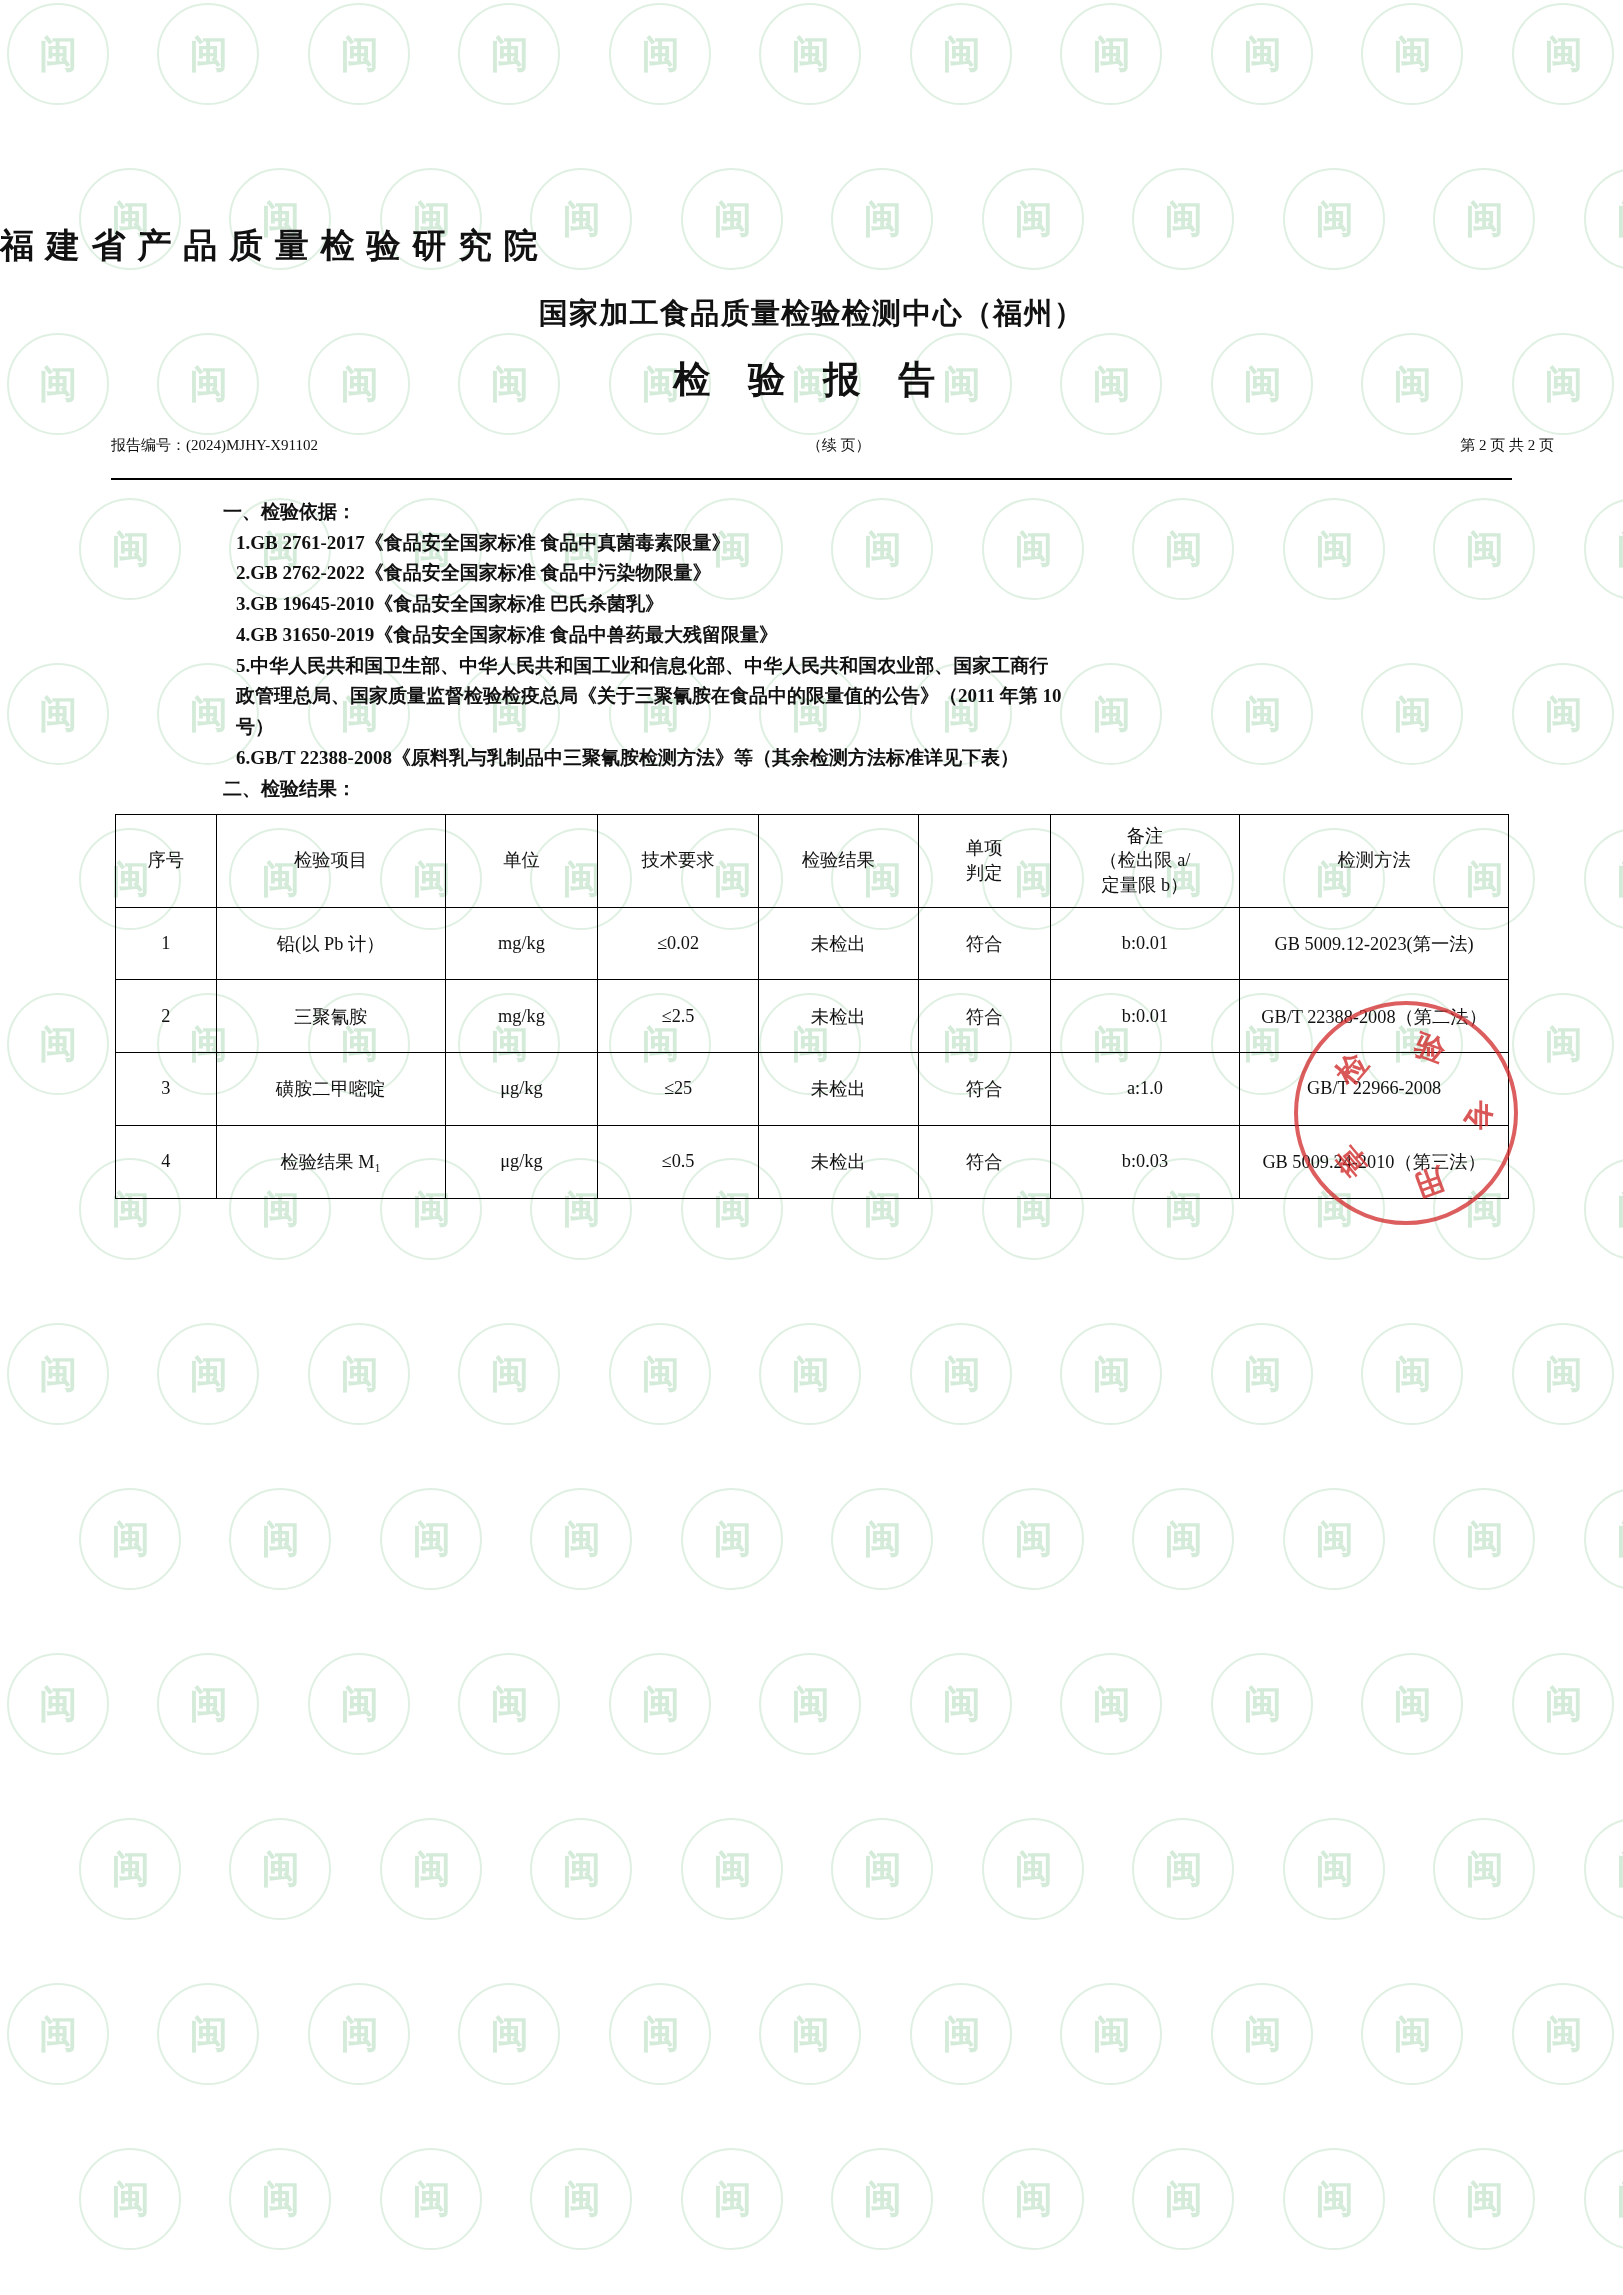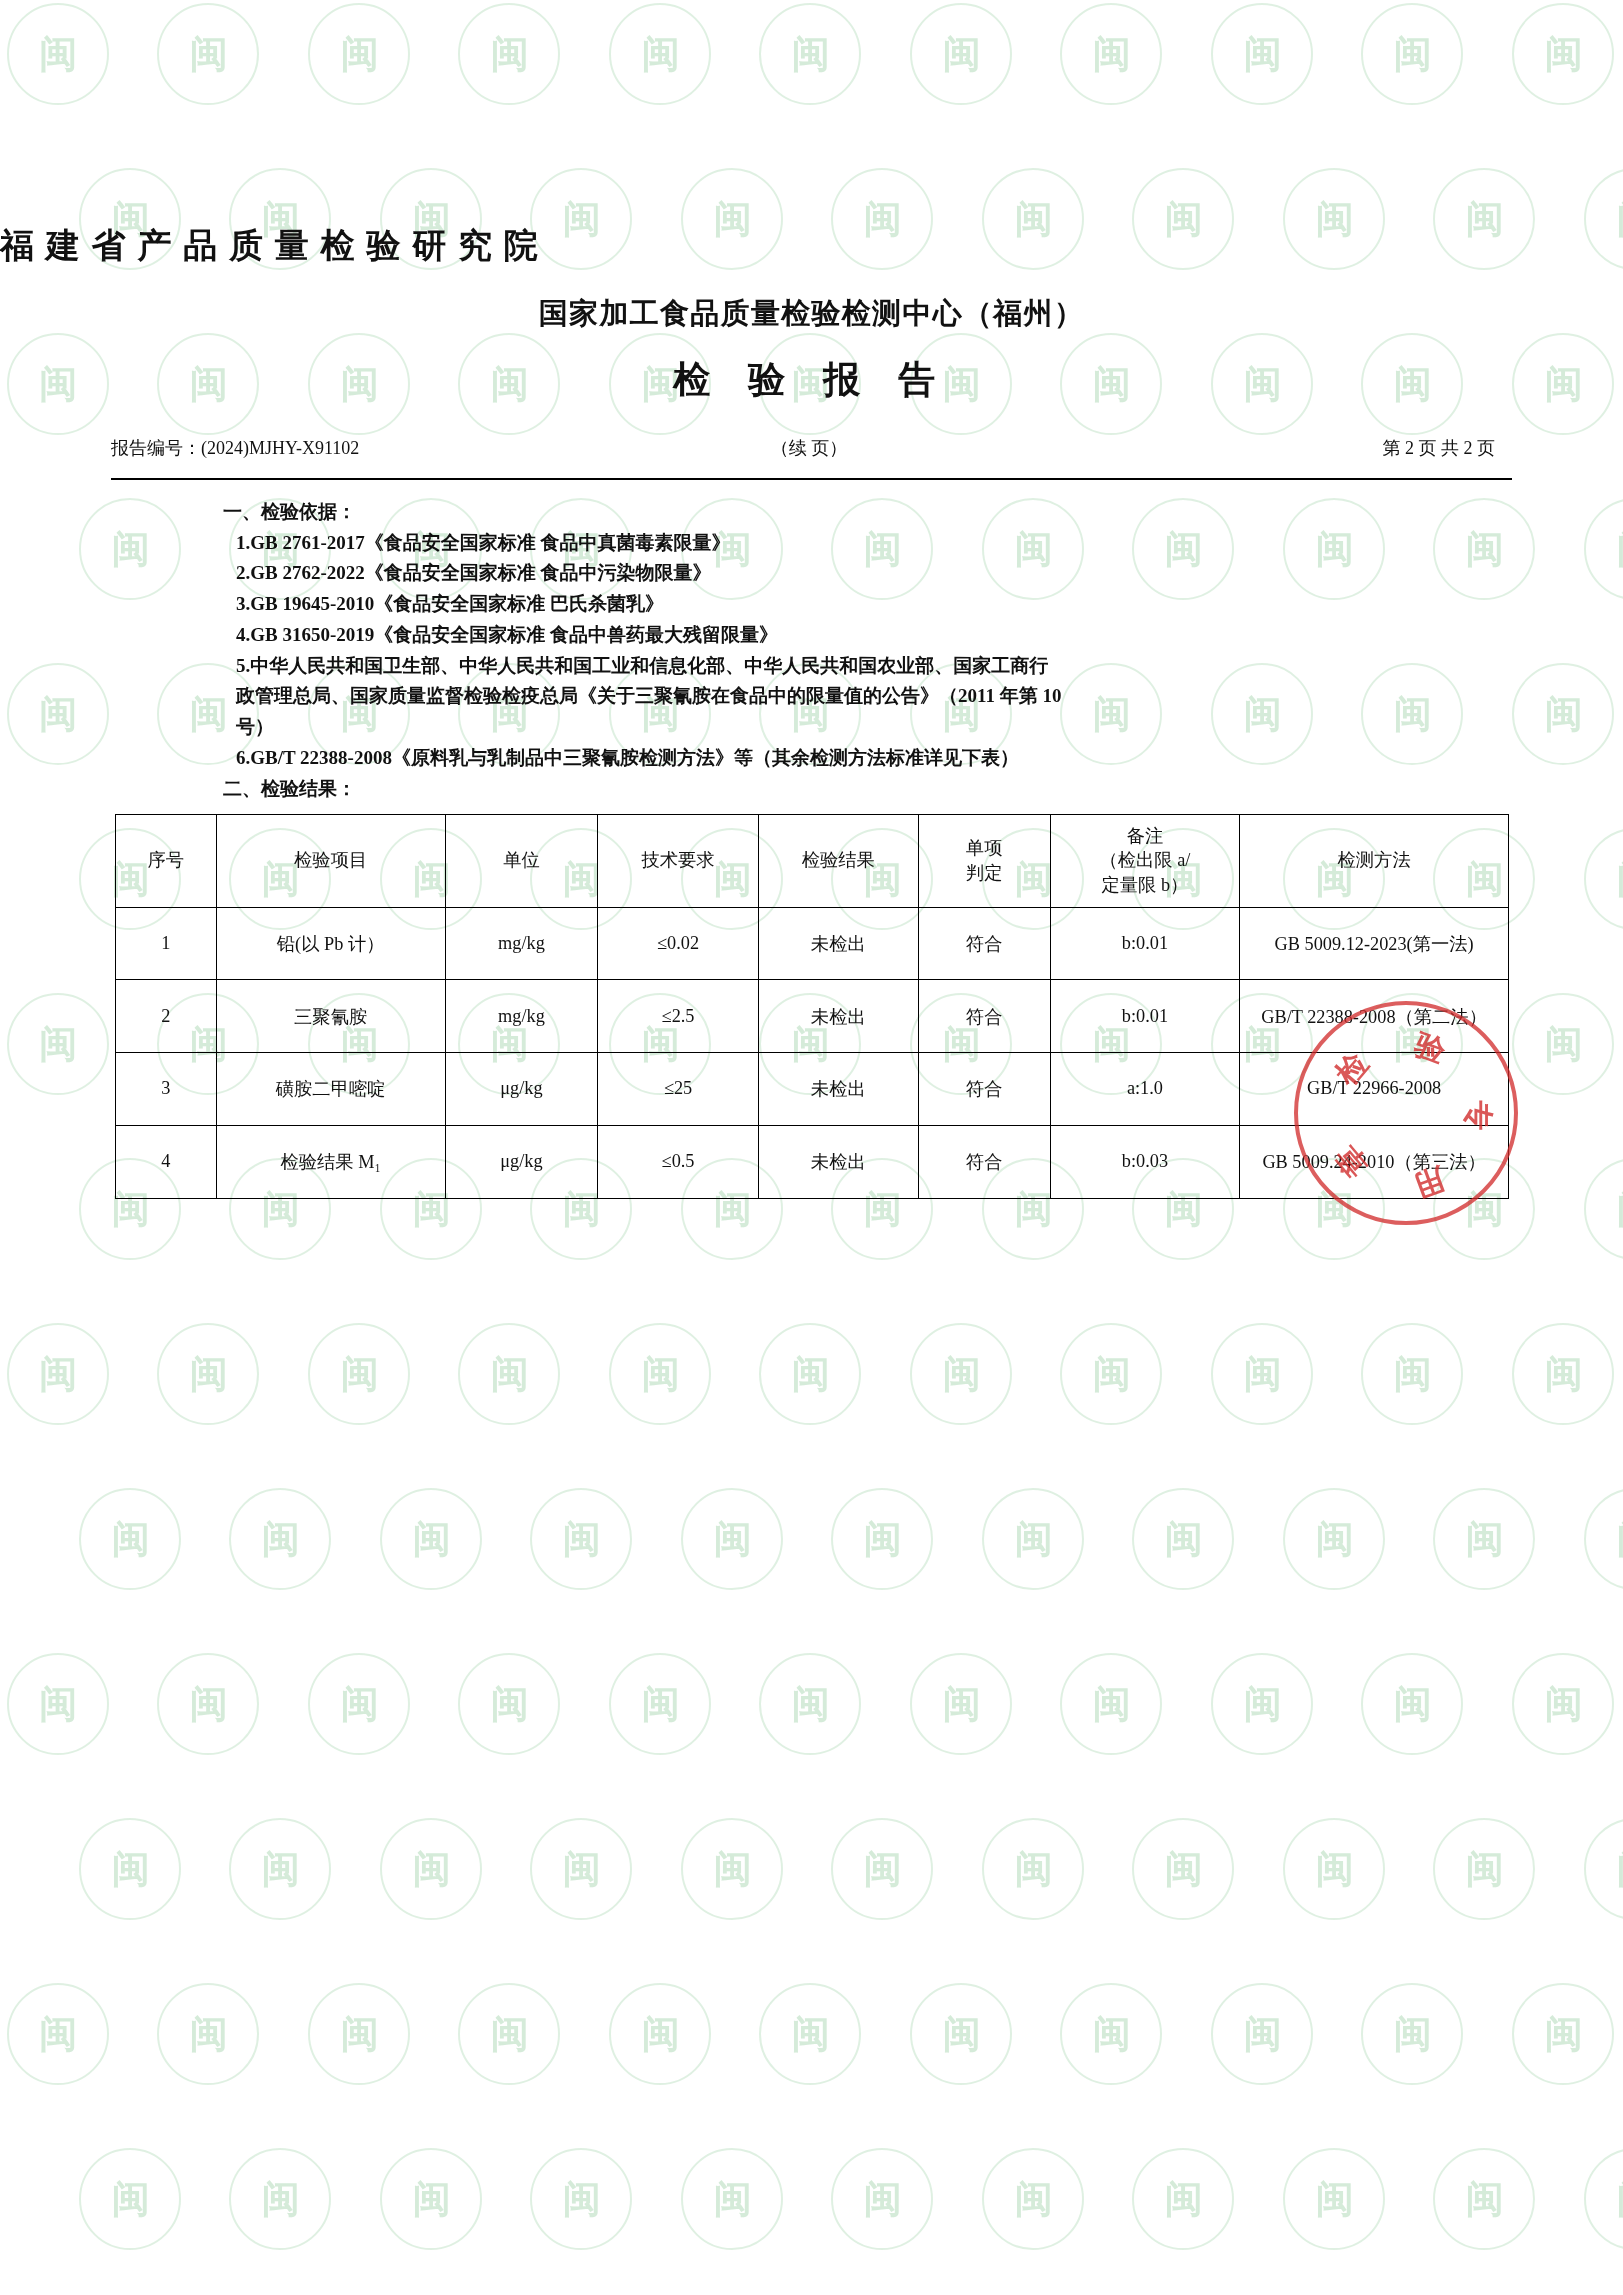--- a/index.html
+++ b/index.html
@@ -65,23 +65,23 @@
   .title-report {
     text-align: center;
     font-size: 37px;
     font-weight: bold;
     letter-spacing: 14.4px;
     margin-top: 21px;
   }
 
   .meta-row {
     position: relative;
-    margin: 31px 116px 0 111px;
+    margin: 31px 57px 0 111px;
     height: 34px;
-    font-size: 18px;
+    font-size: 15px;
   }
   .meta-left {
     position: absolute;
     left: 0;
     top: 0;
     white-space: nowrap;
   }
   .meta-center {
     position: absolute;
     left: 0;

